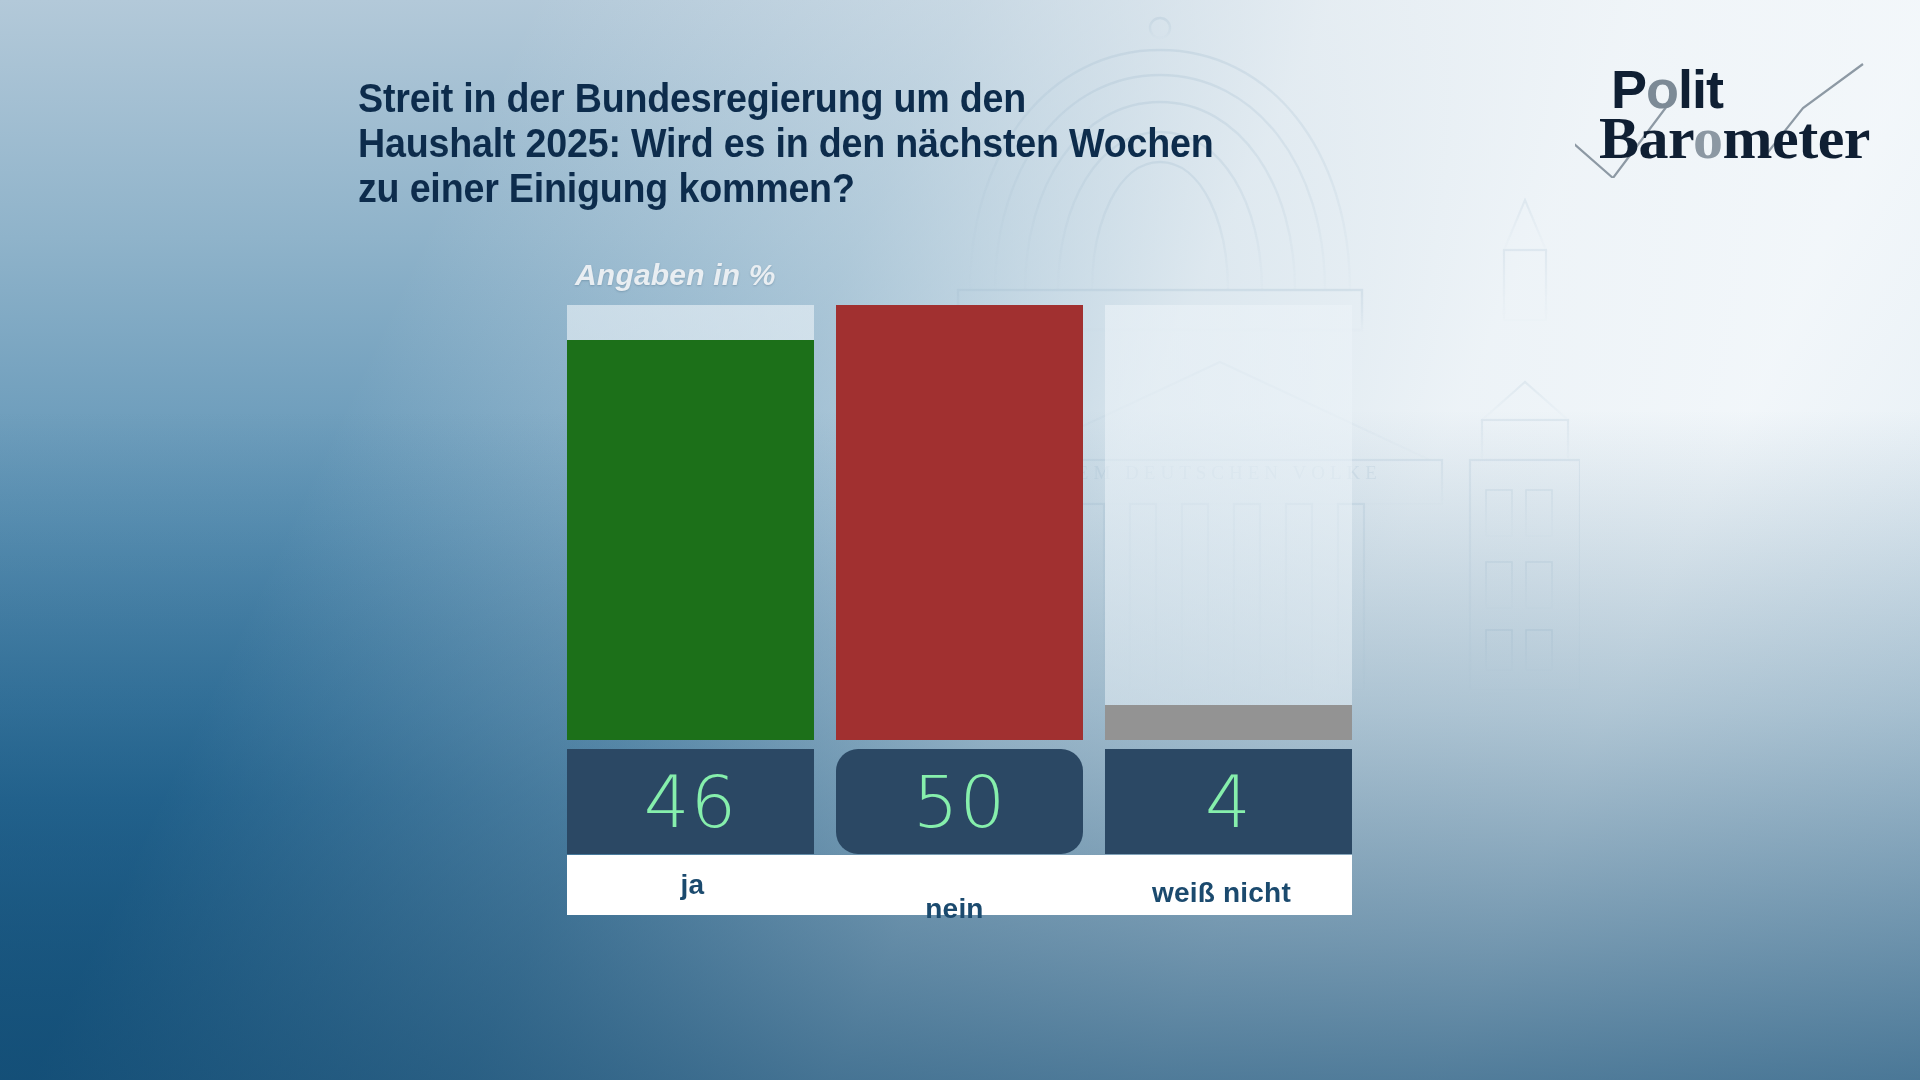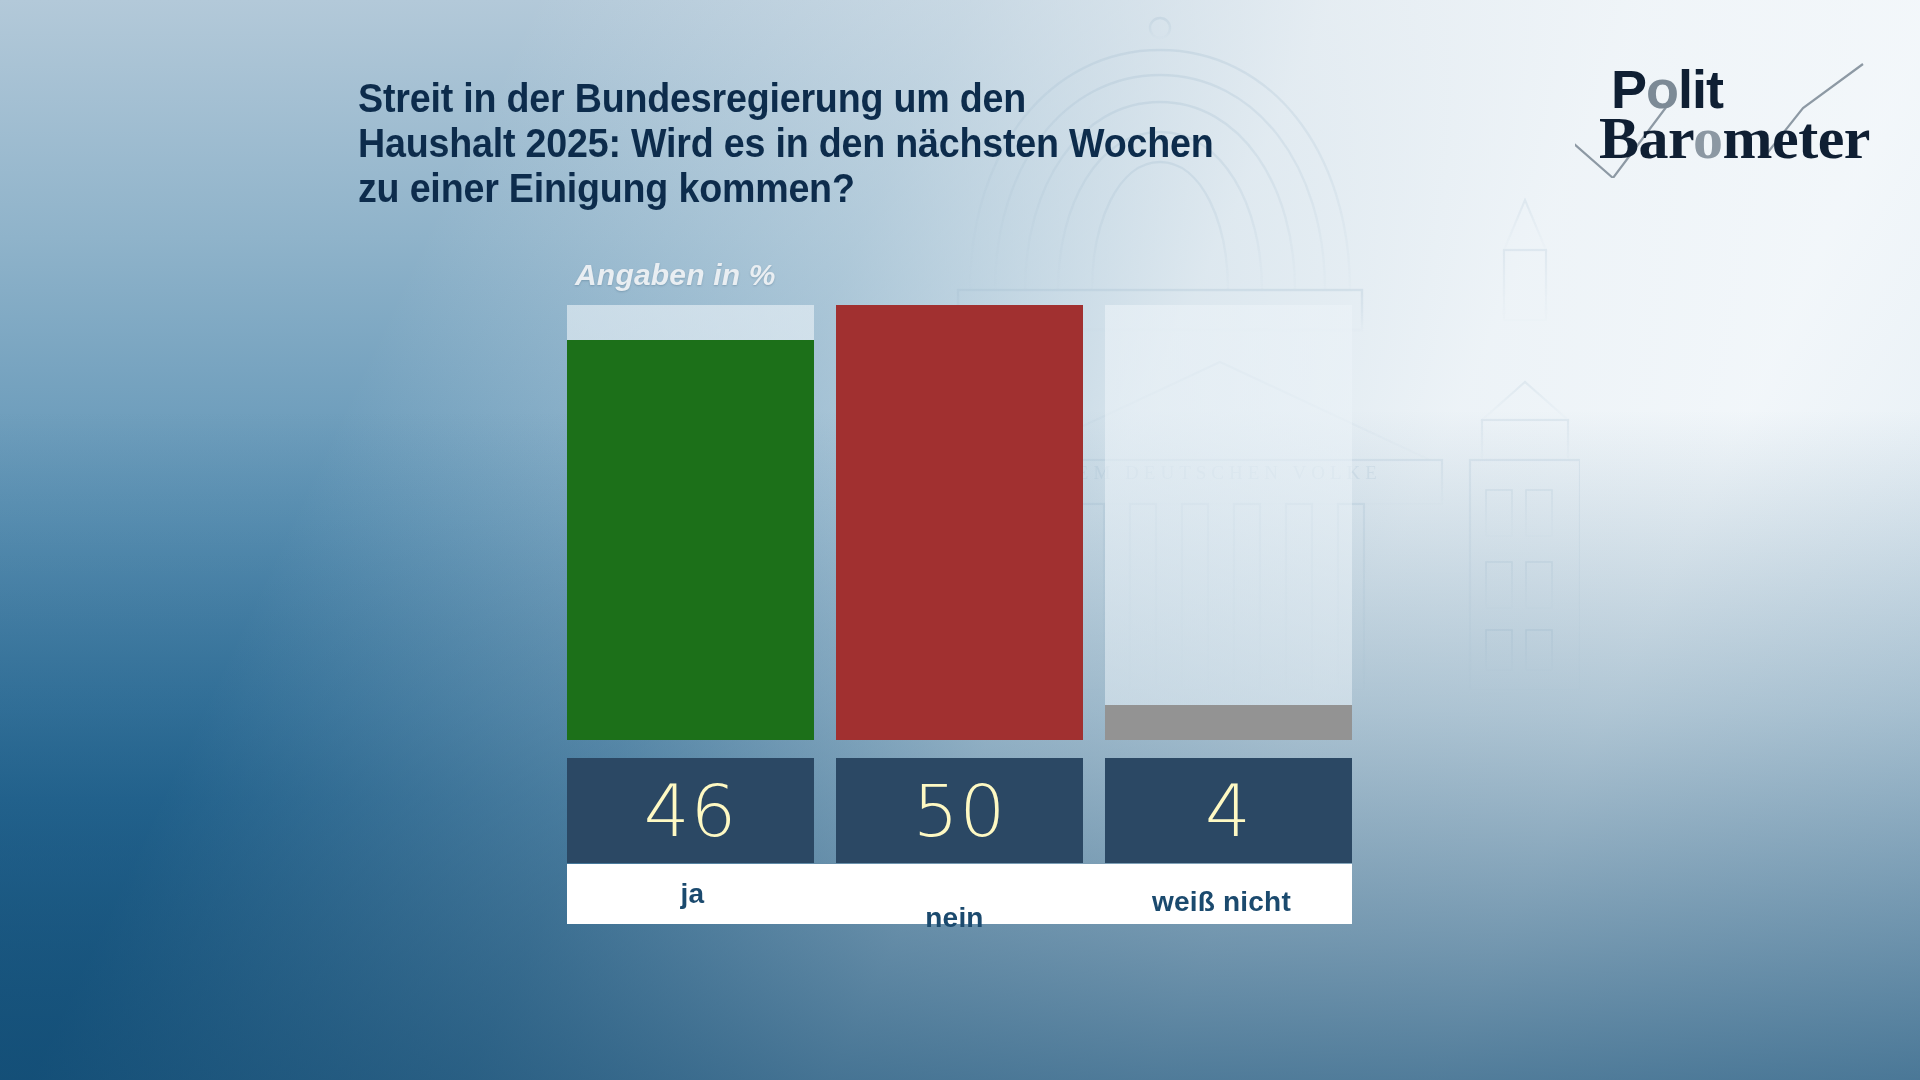--- a/index.html
+++ b/index.html
@@ -79,24 +79,23 @@
   .col{
     flex:1 1 0;height:100%;position:relative;
     background:linear-gradient(to bottom,rgba(236,243,248,.62),rgba(232,241,247,.52));
   }
   .bar{position:absolute;left:0;right:0;bottom:0;}
 
   .vals{display:flex;gap:22px;margin-top:9px;}
   .val{
     flex:1 1 0;height:105px;background:#2b4864;
     display:flex;align-items:center;justify-content:center;
-    color:#fef9c3;font-size:72px;line-height:1;
+    color:#86efac;font-size:72px;line-height:1;
     font-family:"DejaVu Sans",sans-serif;font-weight:300;
     letter-spacing:1px;
-    margin-top:9px;
   }
 
   .labels{
     display:flex;background:#ffffff;height:60px;margin-top:1px;
   }
   .label{
     flex:1 1 0;display:flex;align-items:center;justify-content:center;
     color:#1b4a6e;font-weight:bold;font-size:28px;
     font-family:"Liberation Sans Narrow","Liberation Sans",sans-serif;
     letter-spacing:.2px;
@@ -219,21 +218,21 @@
     <div class="col" style="background: linear-gradient(rgba(236, 243, 248, 0.62), rgba(232, 241, 247, 0.52));">
       <div class="bar" style="height: 100%; background: rgb(161, 48, 48);"></div>
     </div>
     <div class="col" style="background: linear-gradient(rgba(236, 243, 248, 0.62), rgba(232, 241, 247, 0.52));">
       <div class="bar" style="height: 8%; background: rgb(147, 147, 147);"></div>
     </div>
   </div>
 
   <div class="vals">
     <div class="val" style="background: rgb(43, 72, 100);">46</div>
-    <div class="val" style="background: rgb(43, 72, 100);">50</div>
+    <div class="val" style="background: rgb(43, 72, 100); border-radius: 22px;">50</div>
     <div class="val" style="background: rgb(43, 72, 100);">4</div>
   </div>
 
   <div class="labels" style="background: rgb(255, 255, 255);">
     <div class="label" style="color: rgb(27, 74, 110);">ja</div>
     <div class="label" style="color: rgb(27, 74, 110); margin-top: 48px;">nein</div>
     <div class="label" style="color: rgb(27, 74, 110); margin-top: 16px;">weiß nicht</div>
   </div>
 
 </div>

